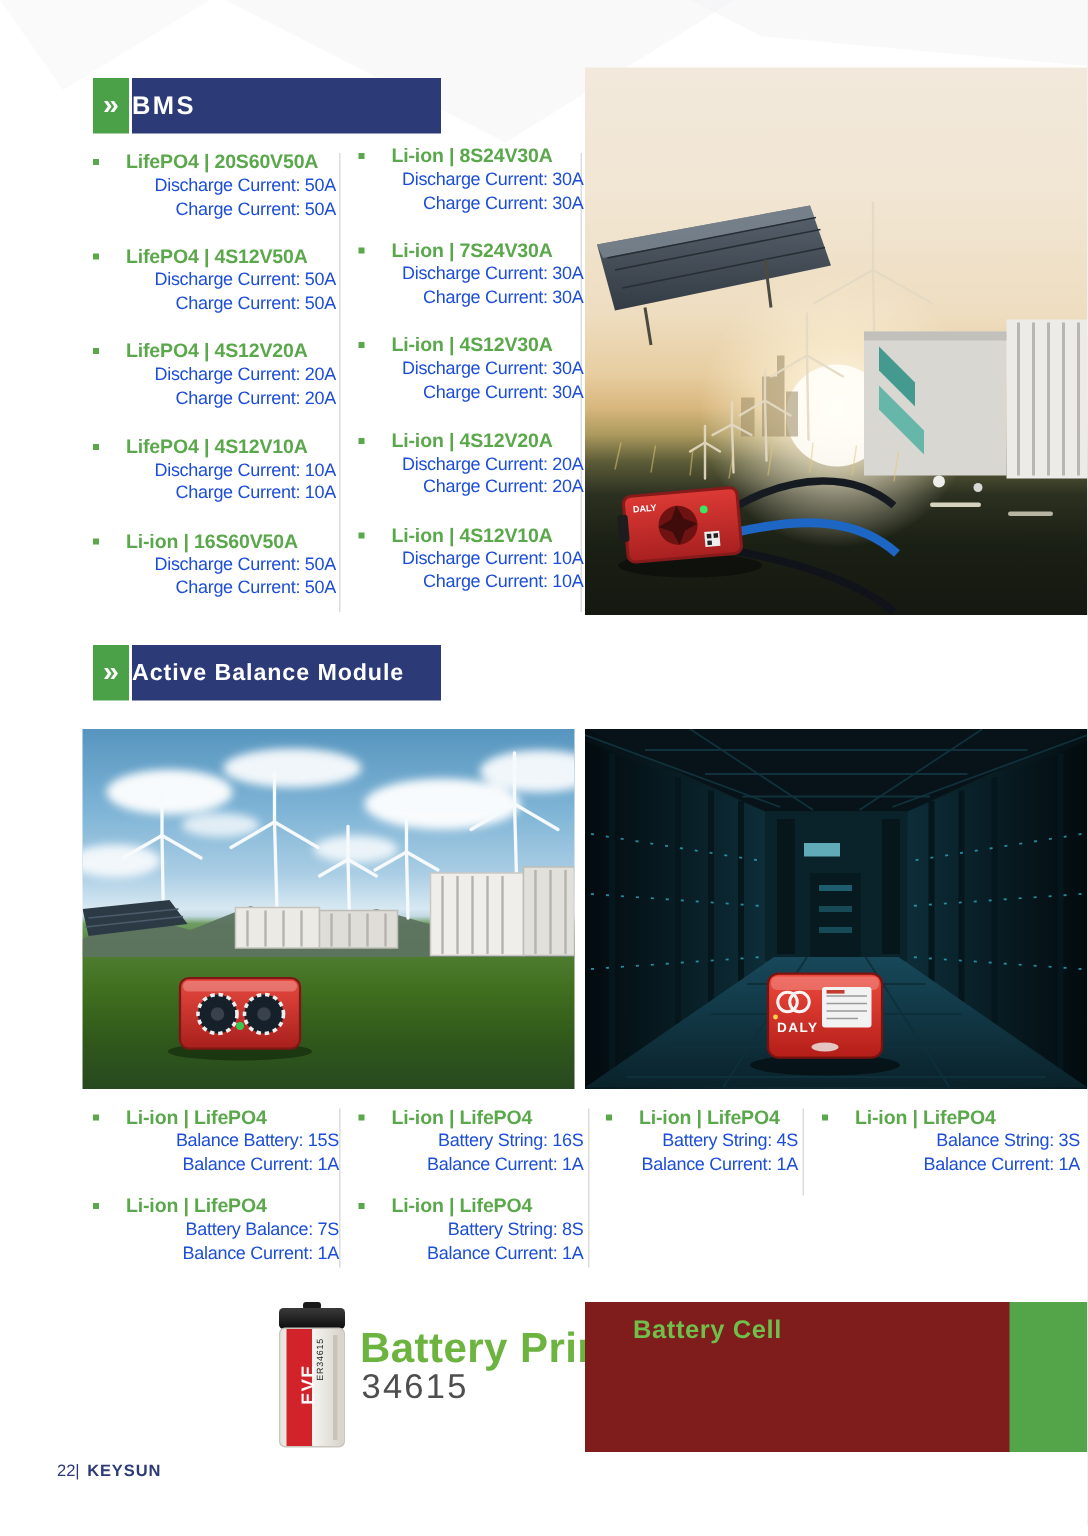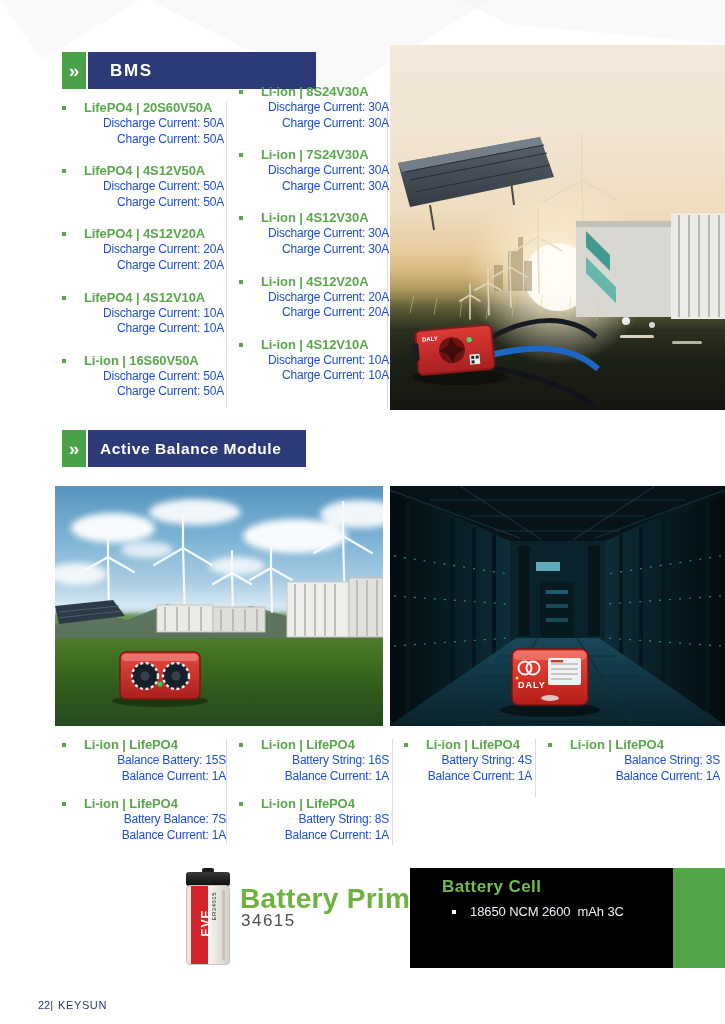--- a/index.html
+++ b/index.html
@@ -11,23 +11,23 @@
   .deco2{top:0;left:460px;width:265px;height:44px;clip-path:polygon(0 0,100% 0,100% 100%,18% 55%);opacity:.55;}
   .deco3{top:0;left:0;width:140px;height:60px;clip-path:polygon(0 0,100% 0,30% 100%);opacity:.45;}
 
   
   .sec-header{position:absolute;display:flex;}
   .chev{width:24px;height:37px;background:#4ba147;color:#fff;font-size:19px;font-weight:bold;
         display:flex;align-items:center;justify-content:center;}
   .banner{width:206px;height:37px;background:#2c3a78;color:#fff;font-weight:bold;
         display:flex;align-items:center;margin-left:2px;}
   #h-bms{left:62px;top:52px;}
-  #h-bms .banner{font-size:17px;padding-left:22px;letter-spacing:1.6px;}
+  #h-bms .banner{font-size:17px;letter-spacing:1.6px;}
   #h-abm{left:62px;top:430px;}
-  #h-abm .banner{font-size:15.5px;padding-left:12px;letter-spacing:.6px;}
+  #h-abm .banner{font-size:15.5px;letter-spacing:.6px;}
 
   
   .vdiv{position:absolute;width:1px;background:#dcdcdc;}
 
   
   .spec-col{position:absolute;text-align:right;}
   .spec{margin-bottom:16px;}
   .spec-title{display:flex;align-items:center;font-weight:bold;color:#5aa84b;
         font-size:13px;line-height:16px;letter-spacing:-.1px;}
   .sq{width:4px;height:4px;background:#5aa84b;margin-right:18px;flex:none;}
@@ -41,45 +41,45 @@
     background:linear-gradient(180deg,#f2e9dc 0%,#f1e5d2 25%,#eeddc0 45%,#e7cda0 56%,
       #d9b87f 62%,#ad9a5e 67%,#5c5c38 72%,#2c3020 78%,#1b2015 87%,#141811 100%);}
   #img-field{left:55px;top:486px;width:328px;height:240px;
     background:linear-gradient(180deg,#5795bf 0%,#7db3d5 22%,#a9cde4 40%,#d7e9f2 50%,
       #c2d8e2 52%,#6f9d62 54%,#507f33 61%,#40701f 72%,#30591b 86%,#27491f 100%);}
   #img-server{left:390px;top:486px;width:335px;height:240px;
     background:radial-gradient(ellipse at 50% 62%,#16444f 0%,#0e2d36 42%,#081a20 76%,#050f13 100%);}
 
   
   #bp-title{position:absolute;left:240px;top:883px;font-size:28px;font-weight:bold;color:#6cb33f;letter-spacing:.3px;}
-  #bp-model{position:absolute;left:241px;top:911px;font-size:17px;color:#4e4e4e;letter-spacing:1.5px;}
+  #bp-model{position:absolute;left:241px;top:911px;font-size:23px;color:#4e4e4e;letter-spacing:1.5px;}
   #eve-battery{position:absolute;left:183px;top:868px;width:50px;height:98px;}
   .bat-nub{position:absolute;top:0;left:19px;width:12px;height:5px;background:#1a1a1a;border-radius:2px;}
   .bat-cap{position:absolute;top:4px;left:3px;width:44px;height:14px;border-radius:3px;
         background:linear-gradient(#3a3a3a,#0d0d0d);}
   .bat-body{position:absolute;top:17px;left:3px;width:44px;height:80px;border-radius:4px;overflow:hidden;
         background:linear-gradient(90deg,#e6e3dc,#fbfaf7 42%,#d6d2ca);border:1px solid #c9c5bd;box-sizing:border-box;}
   .bat-red{position:absolute;left:4px;top:0;width:17px;height:100%;background:#d2232a;}
   .bat-red span{position:absolute;left:1px;top:30px;color:#fff;font-weight:bold;font-size:12px;
         transform:rotate(-90deg);letter-spacing:1px;}
   .bat-code{position:absolute;left:24px;top:6px;font-size:6px;color:#222;
         writing-mode:vertical-rl;transform:rotate(180deg);letter-spacing:.5px;}
   .bat-stripe{position:absolute;right:4px;top:4px;width:3px;height:70px;background:#b9b4aa;opacity:.6;}
 
   
-  #bc-box{position:absolute;left:410px;top:868px;width:315px;height:100px;background:#000000;}
+  #bc-box{position:absolute;left:390px;top:868px;width:315px;height:100px;background:#7f1d1d;}
   #bc-green{position:absolute;left:673px;top:868px;width:52px;height:100px;background:#54a44a;}
   .bc-title{color:#6fbf4a;font-size:17px;font-weight:bold;margin:9px 0 7px 32px;letter-spacing:.4px;}
   .bc-item{display:flex;align-items:center;margin-left:42px;margin-bottom:3px;color:#eef1fb;font-size:13px;}
   .bc-item .wsq{width:4px;height:4px;background:#fff;margin-right:14px;flex:none;}
   .bc-item span{white-space:pre;letter-spacing:-.1px;}
 
   
-  #footer{position:absolute;left:38px;top:975px;font-size:11px;color:#2c3a78;display:flex;align-items:baseline;gap:5px;margin-top:24px;}
-  #footer .brand{font-weight:normal;letter-spacing:.6px;}
+  #footer{position:absolute;left:38px;top:975px;font-size:11px;color:#2c3a78;display:flex;align-items:baseline;gap:5px;}
+  #footer .brand{font-weight:bold;letter-spacing:.6px;}
 </style>
 </head>
 <body>
 
 <div class="page">
 
   <div class="deco deco1"></div>
   <div class="deco deco2"></div>
   <div class="deco deco3"></div>
 
@@ -129,21 +129,21 @@
     <div class="spec">
       <div class="spec-title">
           <span class="sq"></span>
           <span>Li-ion | 16S60V50A</span>
         </div>
       <div class="spec-line">Discharge Current: 50A</div>
       <div class="spec-line">Charge Current: 50A</div>
     </div>
   </div>
 
-  <div class="spec-col" style="left:239px;top:84px;width:150px;">
+  <div class="spec-col" style="left:239px;top:96px;width:150px;">
     <div class="spec">
       <div class="spec-title">
           <span class="sq"></span>
           <span>Li-ion | 8S24V30A</span>
         </div>
       <div class="spec-line">Discharge Current: 30A</div>
       <div class="spec-line">Charge Current: 30A</div>
     </div>
     <div class="spec">
       <div class="spec-title">
@@ -567,24 +567,20 @@
       </div>
       <div class="bat-code">ER34615</div>
       <div class="bat-stripe"></div>
     </div>
   </div>
   <div id="bp-title">Battery Primary</div>
   <div id="bp-model">34615</div>
 
   <div id="bc-box">
     <div class="bc-title">Battery Cell</div>
-    <div class="bc-item">
-      <span class="wsq"></span>
-      <span>18650 NCM 2600  mAh 3C</span>
-    </div>
   </div>
   <div id="bc-green"></div>
 
   <div id="footer">
     <span class="pg">22|</span>
     <span class="brand">KEYSUN</span>
   </div>
 
 </div>
 

